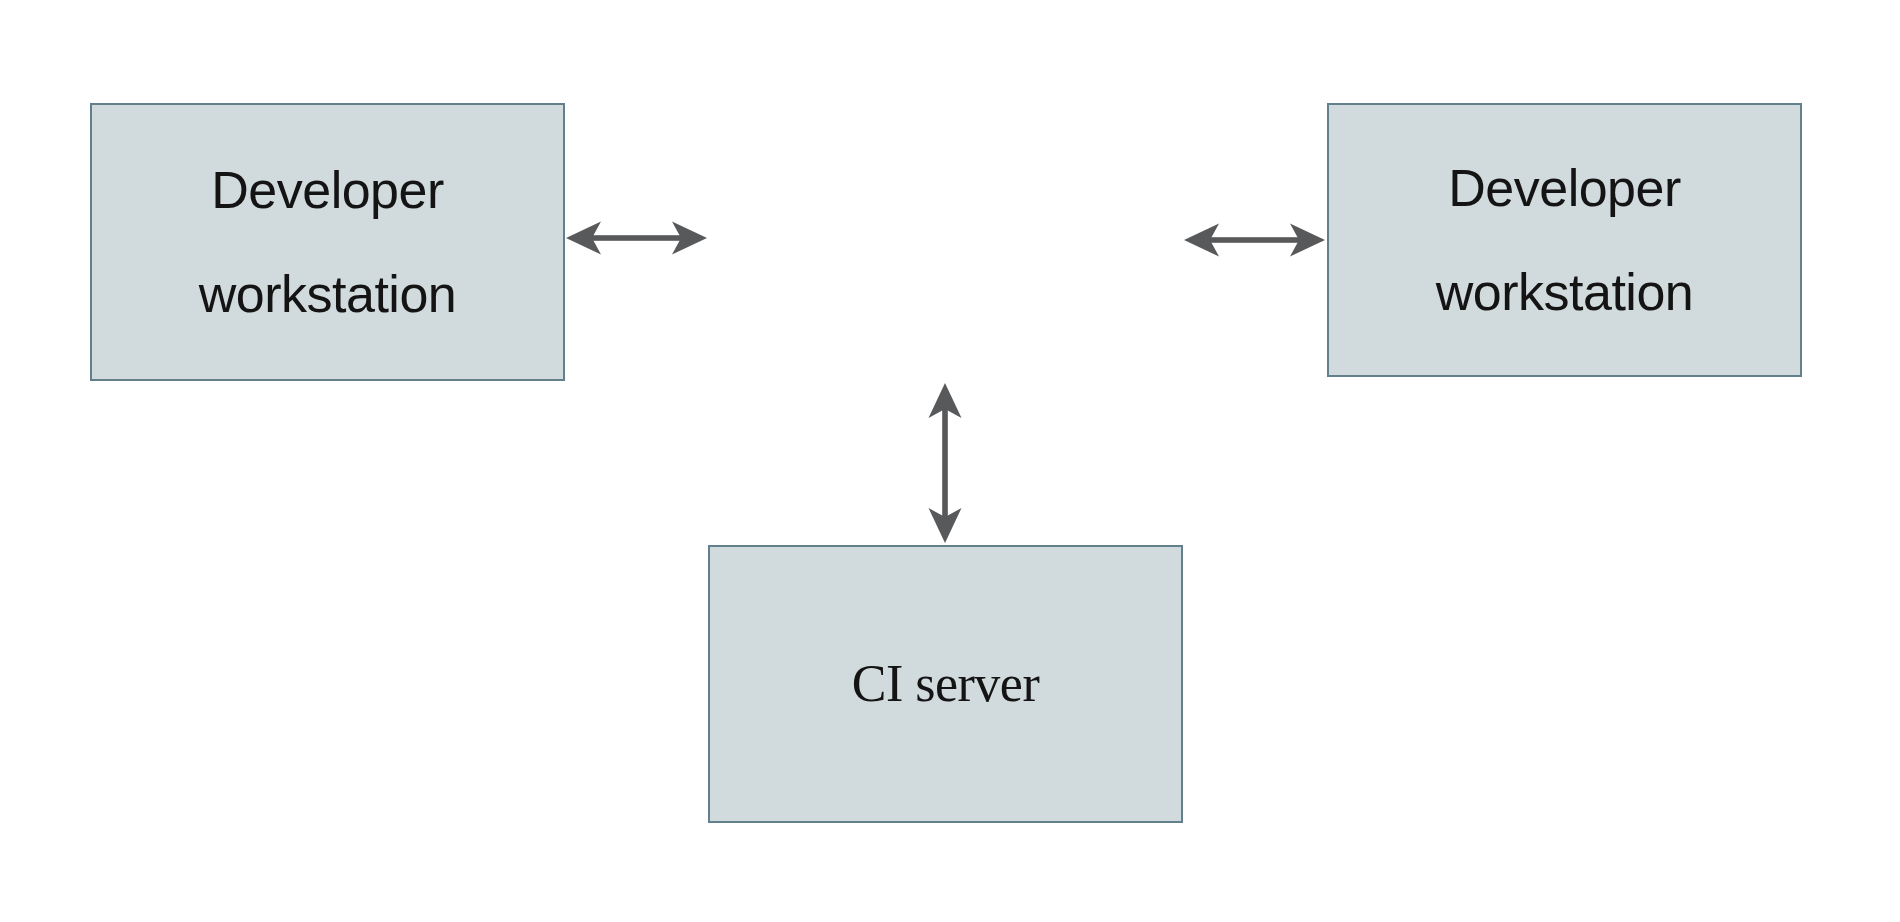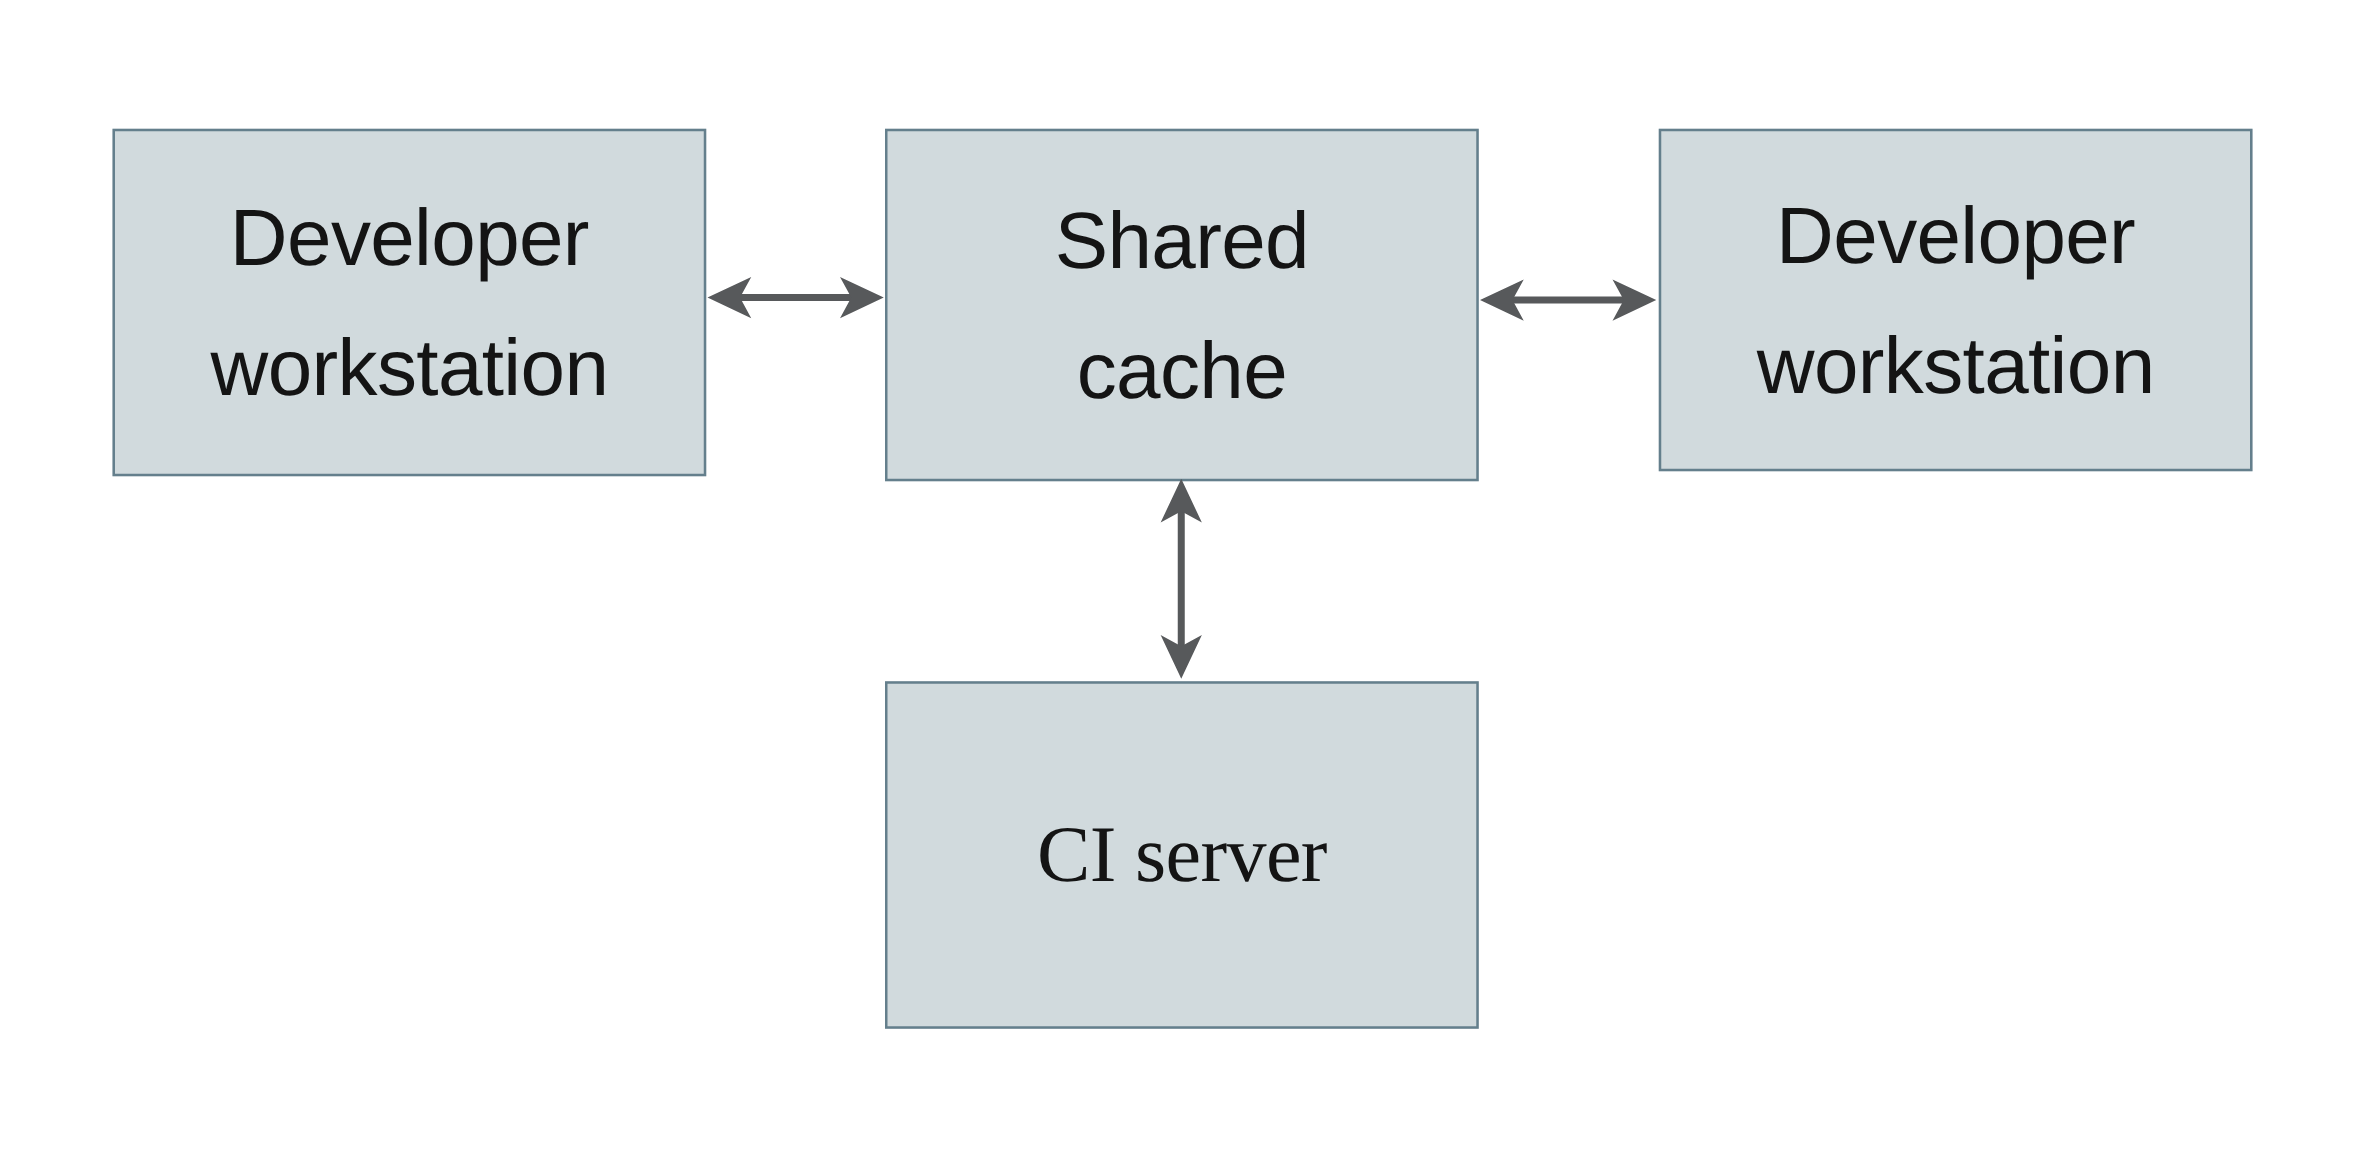--- a/index.html
+++ b/index.html
@@ -23,21 +23,21 @@
   }
   .node {
     position: absolute;
     background: var(--node-fill);
     border: 2px solid var(--node-border);
     display: flex;
     align-items: center;
     justify-content: center;
   }
   .node-label {
-    font-size: 64px;
+    font-size: 52px;
     line-height: 104px;
     color: var(--text);
     text-align: center;
     white-space: pre-line;
     letter-spacing: -0.5px;
   }
   .node-left   { left: 90px;   top: 103px; width: 475px; height: 278px; }
   .node-center { left: 708px;  top: 103px; width: 475px; height: 282px; }
   .node-right  { left: 1327px; top: 103px; width: 475px; height: 274px; }
   .node-ci     { left: 708px;  top: 545px; width: 475px; height: 278px; font-family: Liberation Serif, serif; }
@@ -53,24 +53,20 @@
 </head>
 <body>
 
 <div class="canvas">
 
   <div class="node node-left">
     <div class="node-label">Developer
 workstation</div>
   </div>
 
-  <div class="node node-center">
-    <div class="node-label">Shared
-cache</div>
-  </div>
 
   <div class="node node-right">
     <div class="node-label">Developer
 workstation</div>
   </div>
 
   <div class="node node-ci">
     <div class="node-label">CI server</div>
   </div>
 

